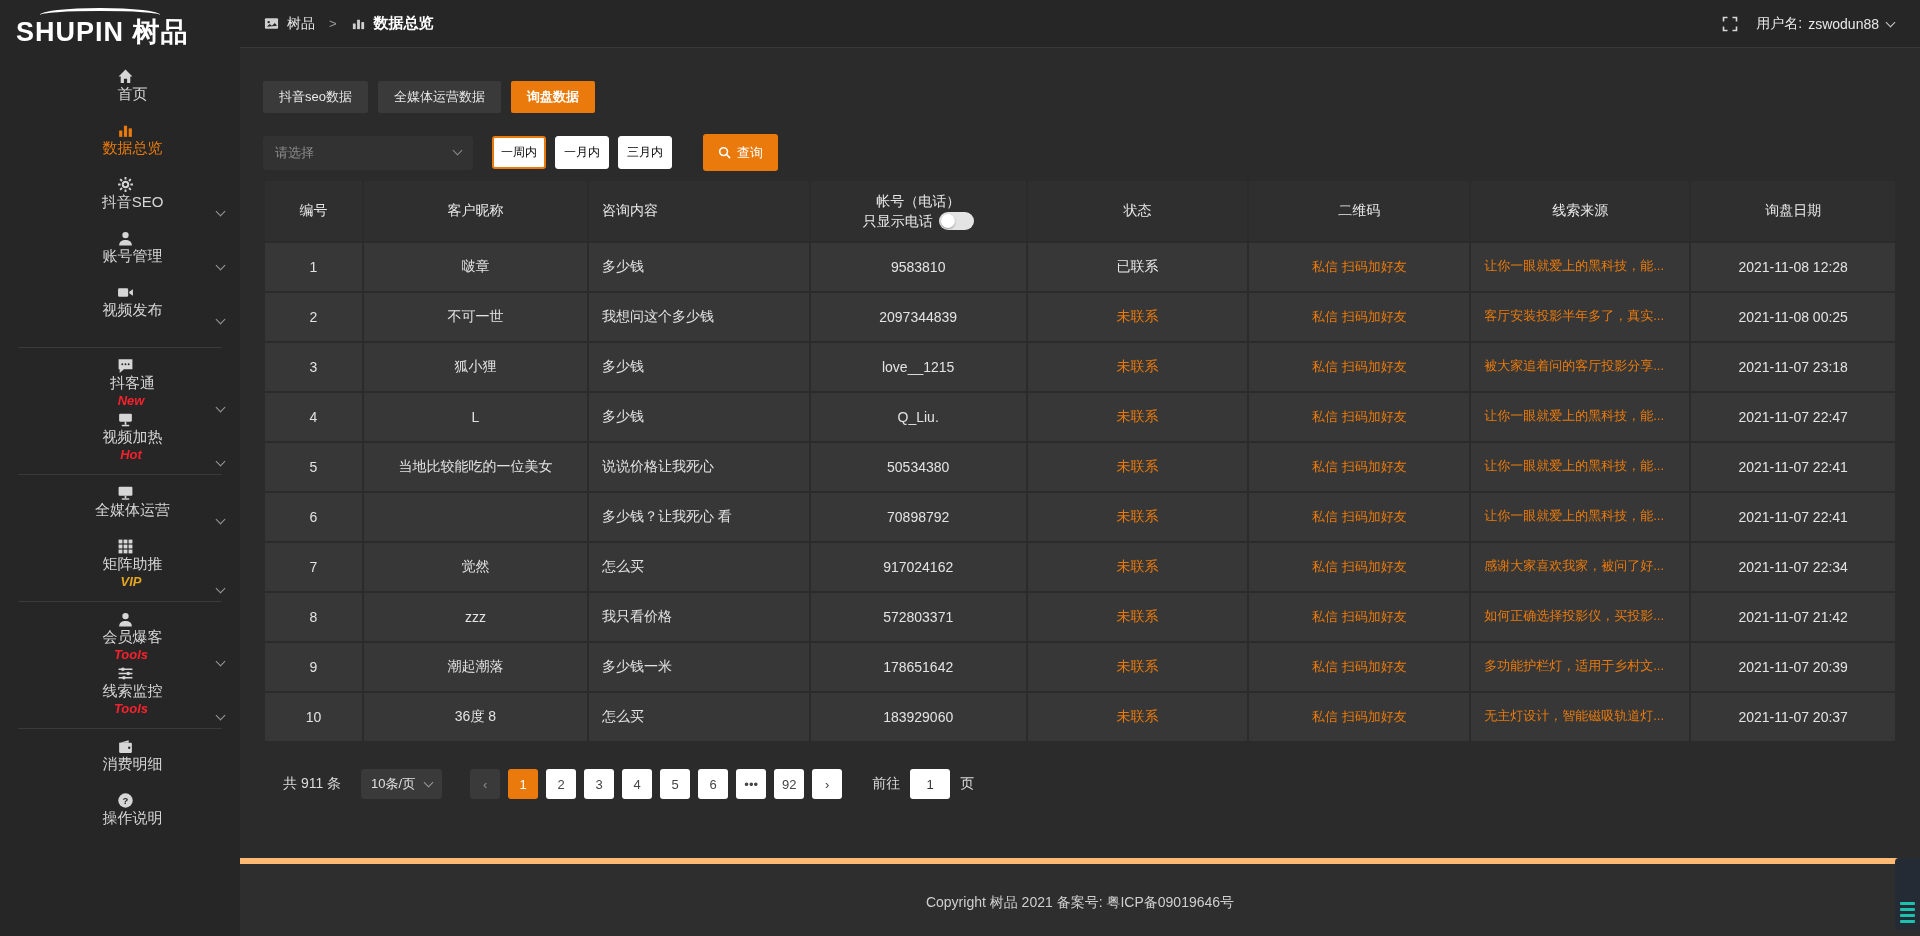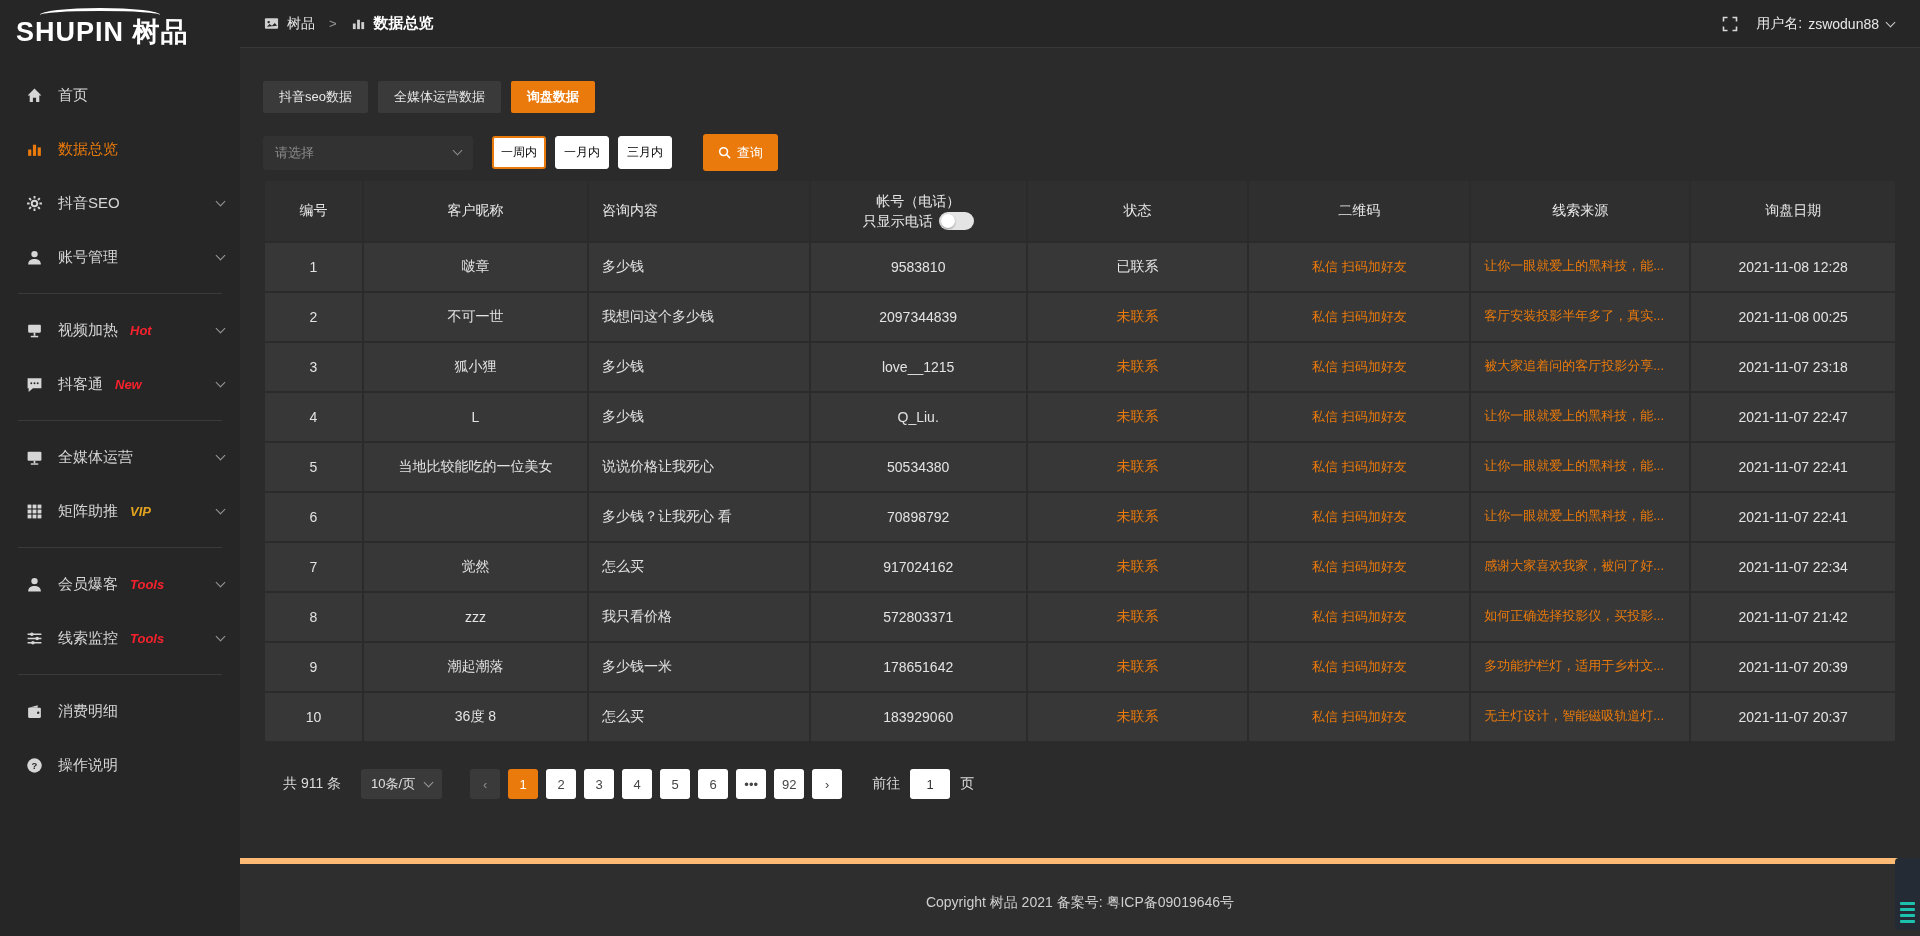--- a/index.html
+++ b/index.html
@@ -8,21 +8,21 @@
   body { position:relative; color:#e3e3e3; }
 
   
   .sidebar { position:absolute; left:0; top:0; bottom:0; width:240px; background:#262626; z-index:3; }
   .logo { height:56px; display:flex; align-items:center; padding-left:16px; }
   .logo-inner { position:relative; padding-top:8px; }
   .logo-arc { position:absolute; top:2px; left:24px; width:120px; height:14px;
     border-top:3px solid #fff; border-radius:50%; }
   .logo-text { font-size:27px; font-weight:900; letter-spacing:1px; color:#fff; white-space:nowrap; }
   .menu { padding-top:12px; }
-  .menu-item { display:flex; align-items:center; height:54px; padding:0 16px 0 26px; cursor:pointer; color:#d6d6d6; }
+  .menu-item { display:flex; align-items:center; height:54px; padding:0 16px 0 26px; cursor:pointer; color:#d6d6d6;flex-direction:column; }
   .menu-item.active { color:#ea7a0c; }
   .mi-icon { width:17px; height:17px; display:inline-flex; }
   .mi-icon svg { width:17px; height:17px; }
   .mi-label { margin-left:15px; font-size:15px; }
   .mi-badge { margin-left:12px; font-size:13px; font-weight:bold; font-style:italic; }
   .chev { margin-left:auto; width:7px; height:7px; border-right:1.6px solid #9a9a9a;
     border-bottom:1.6px solid #9a9a9a; transform:rotate(45deg); margin-top:-4px; }
   .menu-divider { height:1px; background:#3a3a3a; margin:9px 18px; }
 
   
@@ -148,44 +148,54 @@
       <div class="menu-item">
         <span class="mi-icon">
           <svg viewBox="0 0 16 16" fill="currentColor">
             <circle cx="8" cy="4.8" r="3"></circle>
             <path d="M2 14.5c0-3.4 2.7-5.1 6-5.1s6 1.7 6 5.1z"></path>
           </svg>
         </span>
         <span class="mi-label">账号管理</span>
         <span class="chev"></span>
       </div>
+      <div class="menu-item">
+        <span class="mi-icon">
+          <svg viewBox="0 0 16 16" fill="currentColor">
+            <rect x="1" y="4" width="9.5" height="8" rx="1.2"></rect>
+            <path d="M11.5 7.2L15 5v6l-3.5-2.2z"></path>
+          </svg>
+        </span>
+        <span class="mi-label">视频发布</span>
+        <span class="chev"></span>
+      </div>
       <div class="menu-divider"></div>
-      <div class="menu-item">
-        <span class="mi-icon">
-          <svg viewBox="0 0 16 16" fill="currentColor">
-            <rect x="2" y="2.5" width="12" height="7.5" rx="1"></rect>
-            <rect x="7.2" y="10" width="1.6" height="3"></rect>
-            <rect x="4.5" y="13" width="7" height="1.4"></rect>
-          </svg>
-        </span>
-        <span class="mi-label">视频加热</span>
-        <span class="mi-badge" style="color:#f5222d">Hot</span>
-        <span class="chev"></span>
-      </div>
       <div class="menu-item">
         <span class="mi-icon">
           <svg viewBox="0 0 16 16" fill="currentColor">
             <path d="M1.5 2h13v9.5H6.5L2.5 15v-3.5h-1z"></path>
             <circle cx="5" cy="6.8" r=".9" fill="#262626"></circle>
             <circle cx="8" cy="6.8" r=".9" fill="#262626"></circle>
             <circle cx="11" cy="6.8" r=".9" fill="#262626"></circle>
           </svg>
         </span>
         <span class="mi-label">抖客通</span>
         <span class="mi-badge" style="color:#f5222d">New</span>
+        <span class="chev"></span>
+      </div>
+      <div class="menu-item">
+        <span class="mi-icon">
+          <svg viewBox="0 0 16 16" fill="currentColor">
+            <rect x="2" y="2.5" width="12" height="7.5" rx="1"></rect>
+            <rect x="7.2" y="10" width="1.6" height="3"></rect>
+            <rect x="4.5" y="13" width="7" height="1.4"></rect>
+          </svg>
+        </span>
+        <span class="mi-label">视频加热</span>
+        <span class="mi-badge" style="color:#f5222d">Hot</span>
         <span class="chev"></span>
       </div>
       <div class="menu-divider"></div>
       <div class="menu-item">
         <span class="mi-icon">
           <svg viewBox="0 0 16 16" fill="currentColor">
             <rect x="1.5" y="2.5" width="13" height="8.5" rx="1"></rect>
             <rect x="7.2" y="11" width="1.6" height="2.5"></rect>
             <rect x="4.5" y="13.5" width="7" height="1.3"></rect>
           </svg>

